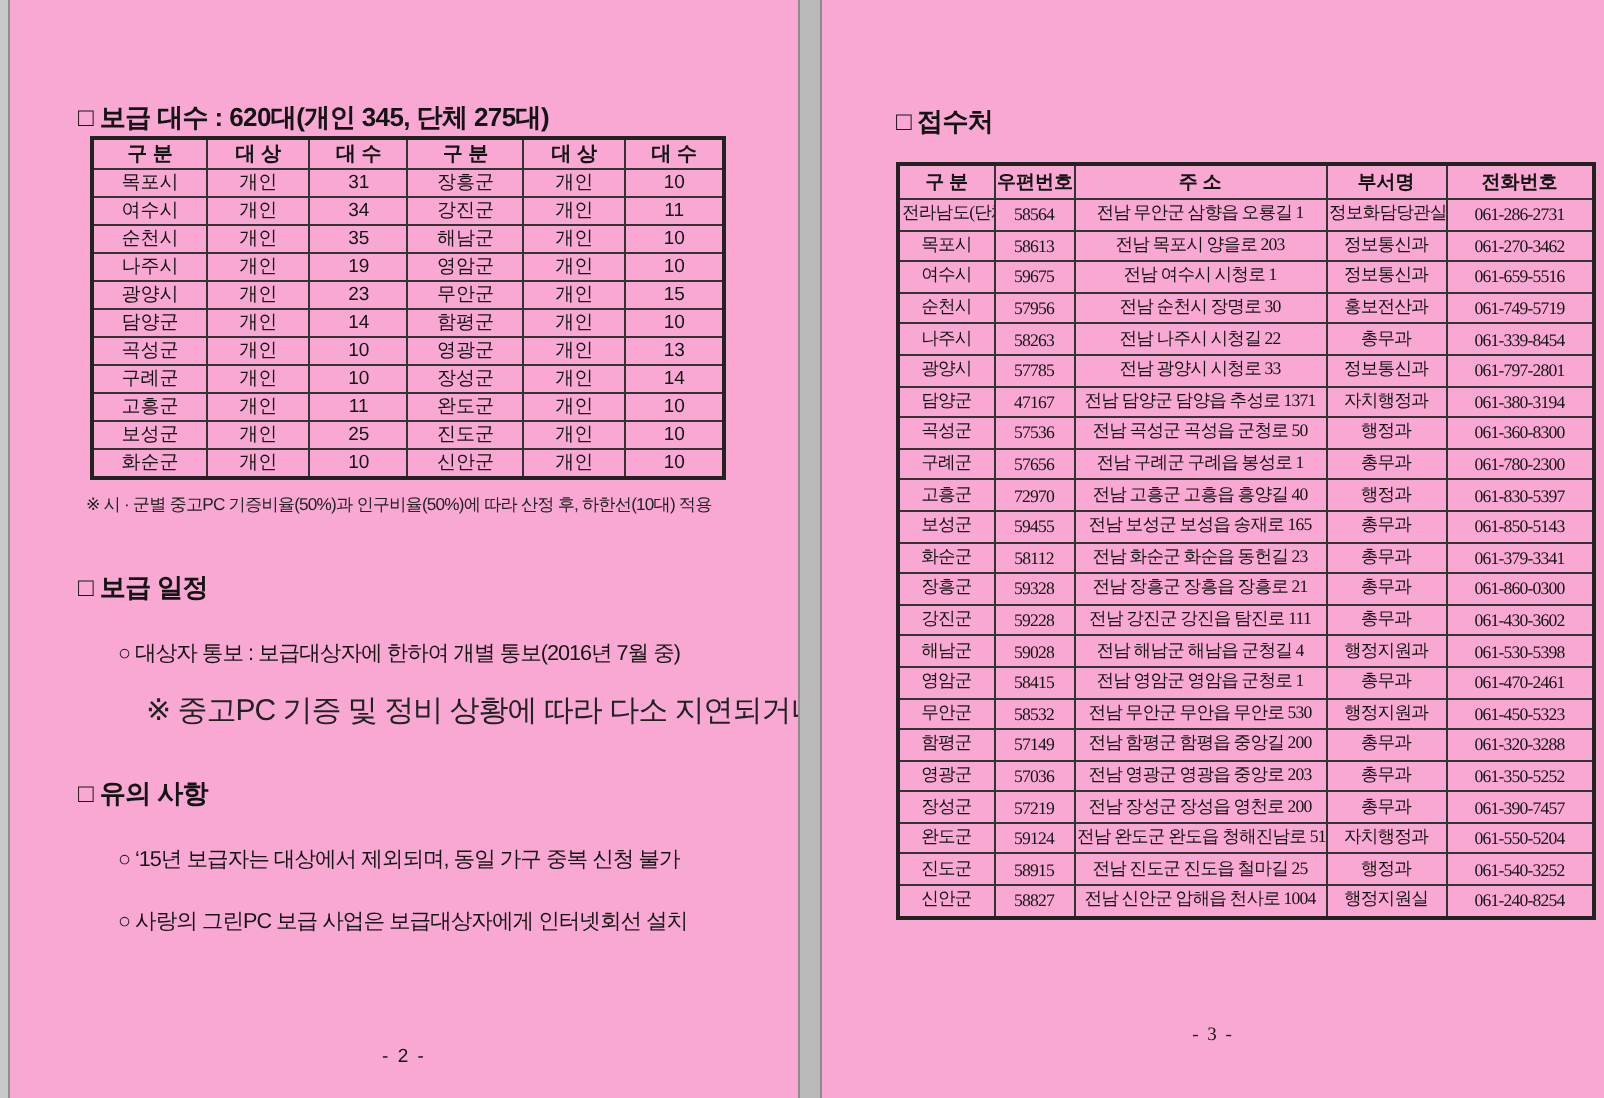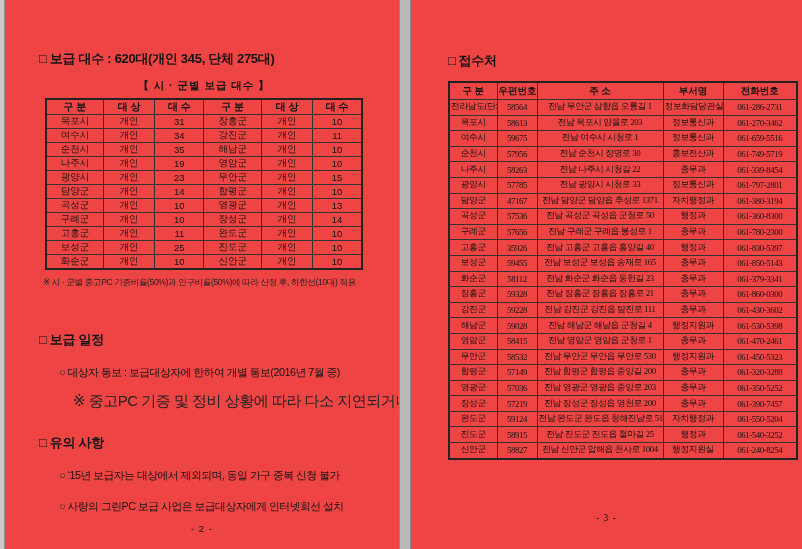--- a/index.html
+++ b/index.html
@@ -12,21 +12,21 @@
   .viewport{position:relative;width:802px;height:549px;background:#ffffff;}
   .edge-strip{
     position:absolute;left:0;top:0;width:4px;height:549px;
     background:#c9c9c9;border-right:1px solid #8f8f8f;
   }
   .gutter{
     position:absolute;left:399px;top:0;width:12px;height:549px;
     background:#b9b9b9;border-left:1px solid #8c8c8c;border-right:1px solid #8c8c8c;
     box-sizing:border-box;
   }
-  .page{position:absolute;top:0;background:#ef4444;height:549px;}
+  .page{position:absolute;top:0;background:#f9a8d4;height:549px;}
   .page-left{left:5px;width:394px;}
   .page-right{left:411px;width:391px;font-family:Liberation Serif, serif;}
 
   .doc-heading{
     font-size:13px;font-weight:bold;letter-spacing:-0.3px;
     margin:0;white-space:nowrap;
   }
 
   
   .pl-inner{padding:50px 0 0 34px;}
@@ -42,21 +42,21 @@
     border:1px solid #333;text-align:center;padding:0 1px;
     overflow:hidden;white-space:nowrap;
   }
   table.supply{width:318px;font-size:9.5px;margin-left:6px;}
   table.supply th{height:14px;font-size:10px;}
   table.supply td{height:12.6px;}
   .footnote{
     font-size:8.6px;letter-spacing:-0.4px;margin:7px 12px 0 4px;white-space:nowrap;color:#222;
   }
   .section-heading{font-size:13px;font-weight:bold;letter-spacing:-0.3px;white-space:nowrap;}
-  .sec1{margin-top:42px;}
+  .sec1{margin-top:26px;}
   .sec2{margin-top:23px;}
   .bullet{
     font-size:10.8px;letter-spacing:-0.5px;margin:17px 0 0 20px;white-space:nowrap;
   }
   .subnote{
     font-size:15px;letter-spacing:-0.5px;margin:12px 0 0 34px;white-space:nowrap;color:#222;text-align:center;
   }
   .page-num{
     position:absolute;left:0;width:100%;text-align:center;font-size:9.5px;letter-spacing:1px;
   }
@@ -72,21 +72,20 @@
 </head>
 <body>
 
 <div class="viewport">
   <div class="edge-strip"></div>
 
   <div class="page page-left">
     <div class="pl-inner">
       <div class="doc-heading">□ 보급 대수 : 620대(개인 345, 단체 275대)</div>
 
-      <div class="tbl-caption">【 시 · 군별 보급 대수 】</div>
 
       <table class="doc-table supply">
         <colgroup>
           <col style="width:56px">
             <col style="width:50px">
             <col style="width:48px">
           <col style="width:56px">
             <col style="width:50px">
             <col style="width:48px">
         </colgroup>
@@ -292,21 +291,21 @@
             </tr>
             <tr>
               <td>구례군</td>
               <td>57656</td>
               <td>전남 구례군 구례읍 봉성로 1</td>
               <td>총무과</td>
               <td>061-780-2300</td>
             </tr>
             <tr>
               <td>고흥군</td>
-              <td>35926</td>
+              <td>72970</td>
               <td>전남 고흥군 고흥읍 흥양길 40</td>
               <td>행정과</td>
               <td>061-830-5397</td>
             </tr>
             <tr>
               <td>보성군</td>
               <td>59455</td>
               <td>전남 보성군 보성읍 송재로 165</td>
               <td>총무과</td>
               <td>061-850-5143</td>

